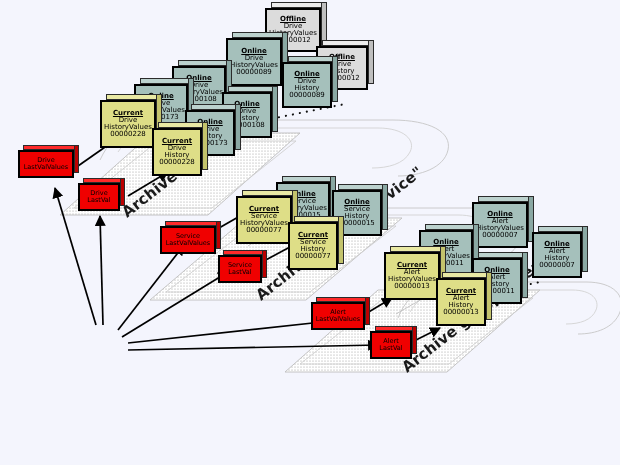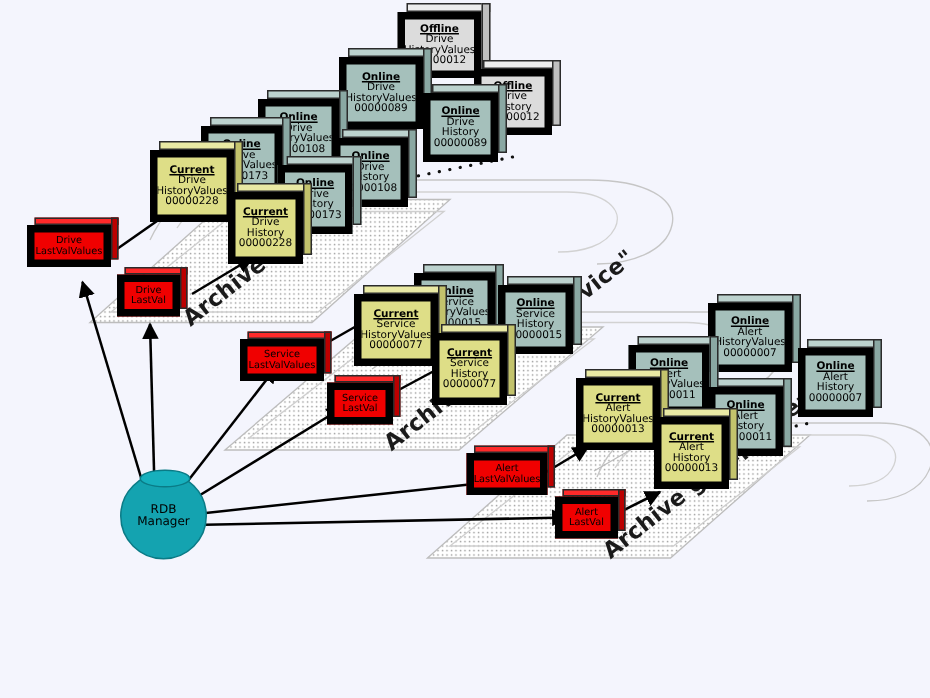--- a/index.html
+++ b/index.html
@@ -9,21 +9,21 @@
     font-family:"DejaVu Sans","Liberation Sans",sans-serif;
   }
   #stage{position:absolute;left:0;top:0;width:620px;height:465px;}
   #svg{position:absolute;left:0;top:0;width:620px;height:465px;}
 
   
   .cube{position:absolute;}
   .cube .face{
     position:absolute;left:0;top:0;
     box-sizing:border-box;
-    border:5px solid #000000;
+    border:2px solid #000000;
     display:flex;flex-direction:column;align-items:center;justify-content:center;
     text-align:center;line-height:1.02;
     color:#000;
     overflow:hidden;
   }
   .cube .top,.cube .side{
     position:absolute;border:1px solid #2b2b2b;box-sizing:border-box;
   }
   .cube .ttl{font-weight:bold;text-decoration:underline;display:block;}
   .cube .l2{display:block;}
@@ -147,27 +147,20 @@
       <path d="M400,348 L440,328"></path>
     </g>
   </svg>
 
   <div class="grp-label" style="left:124px;top:205px;font-size:15px;transform:rotate(-38deg);">Archive group "Drive"</div>
 
   <div class="grp-label" style="left:258px;top:288px;font-size:15px;transform:rotate(-38deg);">Archive group "Service"</div>
 
   <div class="grp-label" style="left:404px;top:360px;font-size:15px;transform:rotate(-38deg);">Archive group "Alert"</div>
 
-  <div class="node-ellipse" style="left:80px;top:315px;width:56px;height:56px;font-size:8px;">
-    <div class="cap"></div>
-    <div style="position:relative;">
-      <span>RDB</span><br>
-      <span>Manager</span>
-    </div>
-  </div>
 
   <div class="cube c-gray" style="left:265px;top:8px;width:56px;height:44px;">
     <div class="top" style="left:6px;top:-6px;width:56px;height:6px;"></div>
     <div class="side" style="left:56px;top:-6px;width:6px;height:44px;"></div>
     <div class="face" style="width:56px;height:44px;font-size:7px;padding:1px;">
       <span class="ttl">Offline</span>
       <span class="l2">Drive</span>
       <span class="l2">HistoryValues</span>
       <span class="l3">00000012</span>
     </div>

